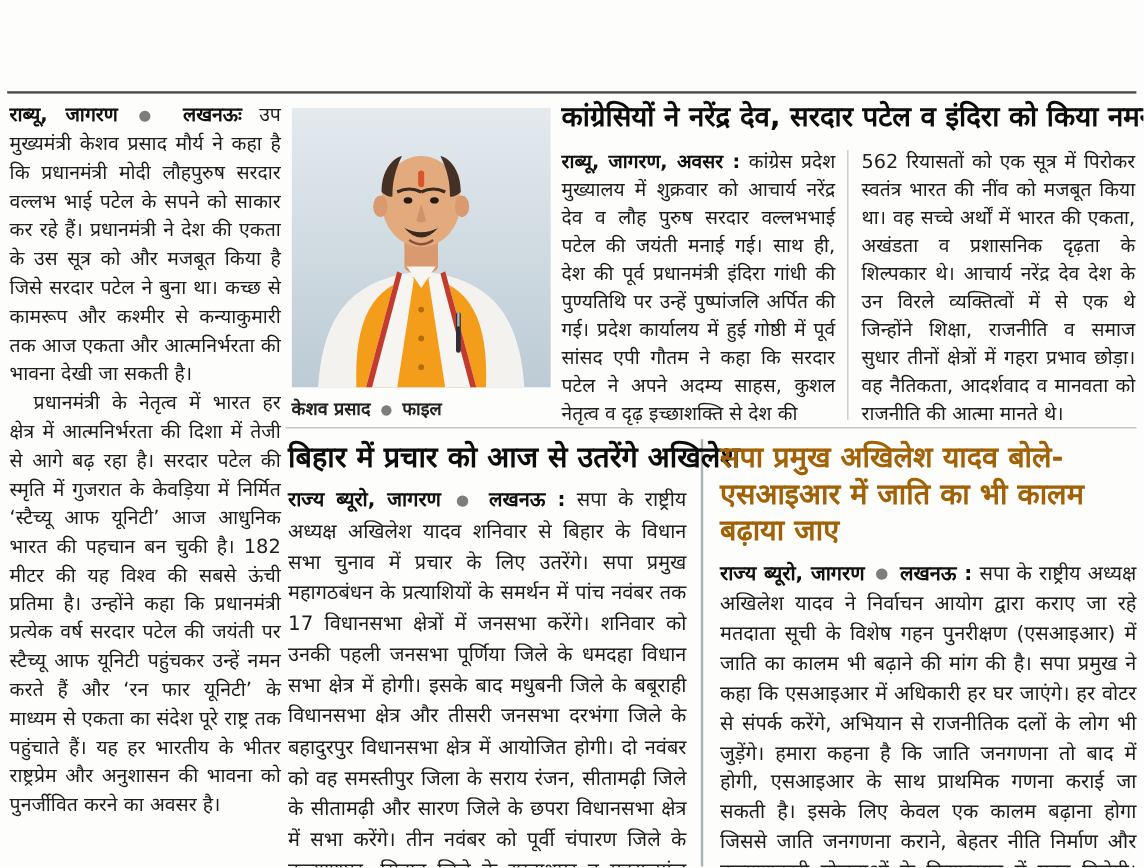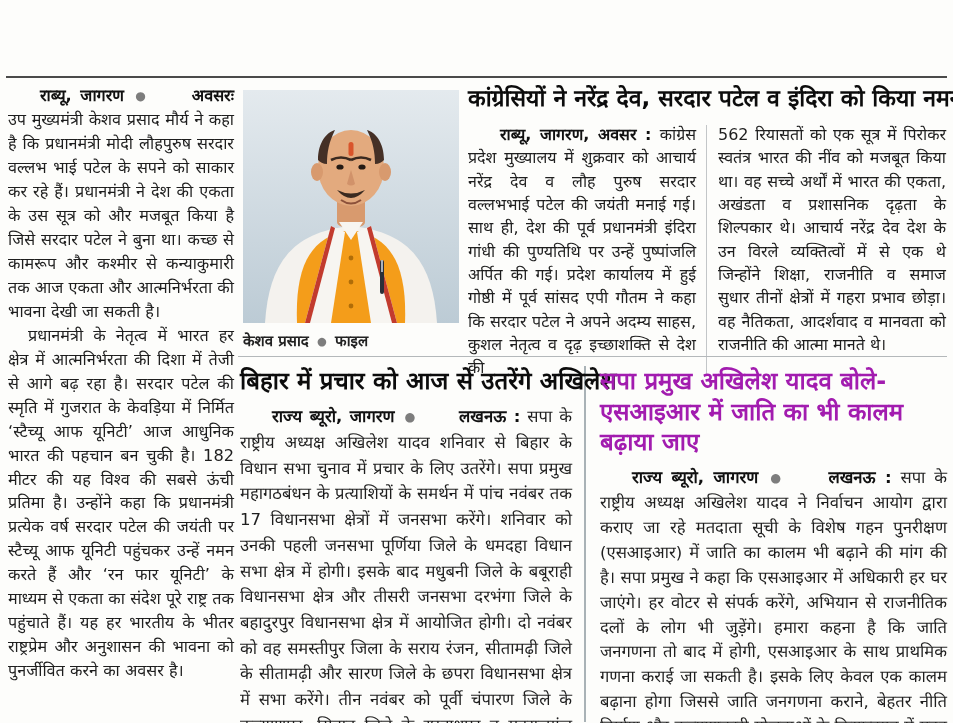--- a/index.html
+++ b/index.html
@@ -13,21 +13,21 @@
   
   .main-headline {
     left:6px; top:2px; width:941px;
     font-size:43px; font-weight:700; color:#0c0c0c;
     letter-spacing:-1px; line-height:1.45; white-space:nowrap;
   }
   .headline-rule { left:6px; top:76px; width:941px; height:2px; background:#4a4a4a; }
 
   
   .body-text { text-align:justify; color:#1e1e1e; }
-  .dateline { font-weight:700; color:#111;margin-left:32px; }
+  .dateline { font-weight:700; color:#111; }
   .bullet { color:#7d7d7d; font-size:0.75em; padding:0 3px; vertical-align:1px; }
 
   
   .left-col { left:8px; top:84px; width:226px; font-size:16.2px; line-height:1.48; }
   .left-col p { margin:0; }
   .left-col p + p { text-indent:20px; }
 
   
   .photo-wrap { left:243px; top:90px; width:216px; height:233px; }
   .photo-wrap svg { display:block; }
@@ -44,35 +44,35 @@
   .mid-rule   { left:238px; top:356px; width:709px; height:1px; background:#b4b8ba; }
   .vert-rule  { left:584px; top:366px; width:2px;  height:356px; background:#a9b2b6; }
 
   
   .bihar { left:240px; top:366px; width:332px; }
   .bihar-headline { font-size:24px; font-weight:700; color:#0c0c0c; line-height:1.3; white-space:nowrap; }
   .bihar-body { margin-top:7px; font-size:16.6px; line-height:1.55; }
 
   
   .sir { left:600px; top:366px; width:347px; }
-  .sir-headline { font-size:24px; font-weight:700; color:#a21caf; line-height:1.28; }
+  .sir-headline { font-size:24px; font-weight:700; color:#a16207; line-height:1.28; }
   .sir-body { margin-top:8px; font-size:16.6px; line-height:1.5; }
 </style>
 </head>
 <body>
 
 <div class="page">
 
   <div class="abs headline-rule"></div>
 
   <div class="abs left-col body-text">
     <p>
       <span class="dateline">राब्यू, जागरण</span>
       <span class="bullet">●</span>
-      <span class="dateline">अवसरः</span>
+      <span class="dateline">लखनऊः</span>
       <span>उप मुख्यमंत्री केशव प्रसाद मौर्य ने कहा है कि प्रधानमंत्री मोदी लौहपुरुष सरदार वल्लभ भाई पटेल के सपने को साकार कर रहे हैं। प्रधानमंत्री ने देश की एकता के उस सूत्र को और मजबूत किया है जिसे सरदार पटेल ने बुना था। कच्छ से कामरूप और कश्मीर से कन्याकुमारी तक आज एकता और आत्मनिर्भरता की भावना देखी जा सकती है।</span>
     </p>
     <p>प्रधानमंत्री के नेतृत्व में भारत हर क्षेत्र में आत्मनिर्भरता की दिशा में तेजी से आगे बढ़ रहा है। सरदार पटेल की स्मृति में गुजरात के केवड़िया में निर्मित ‘स्टैच्यू आफ यूनिटी’ आज आधुनिक भारत की पहचान बन चुकी है। 182 मीटर की यह विश्व की सबसे ऊंची प्रतिमा है। उन्होंने कहा कि प्रधानमंत्री प्रत्येक वर्ष सरदार पटेल की जयंती पर स्टैच्यू आफ यूनिटी पहुंचकर उन्हें नमन करते हैं और ‘रन फार यूनिटी’ के माध्यम से एकता का संदेश पूरे राष्ट्र तक पहुंचाते हैं। यह हर भारतीय के भीतर राष्ट्रप्रेम और अनुशासन की भावना को पुनर्जीवित करने का अवसर है।</p>
   </div>
 
   <div class="abs photo-wrap">
     <svg width="216" height="233" viewBox="0 0 216 233">
       <defs>
         <linearGradient id="pbg" x1="0" y1="0" x2="0" y2="1">
           <stop offset="0" stop-color="#e4eaee"></stop>

